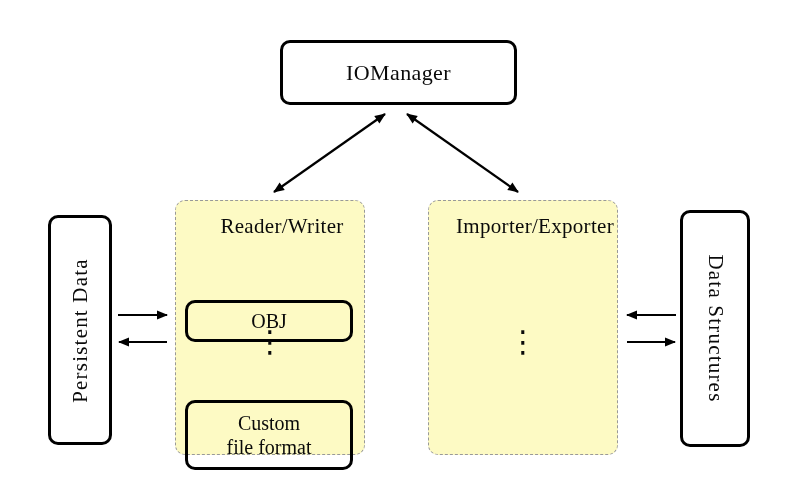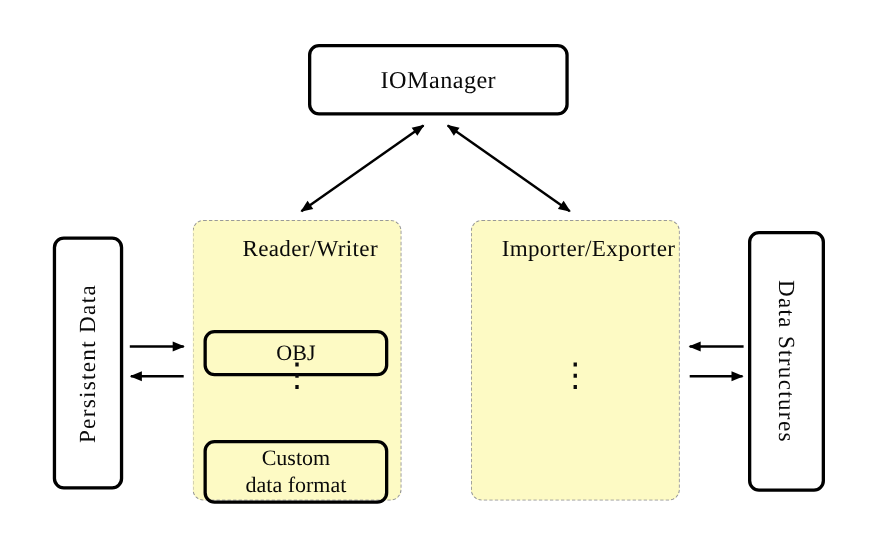--- a/index.html
+++ b/index.html
@@ -81,21 +81,21 @@
     display: flex;
     flex-direction: column;
     align-items: center;
     justify-content: center;
     font-size: 20px;
     line-height: 24px;
     text-align: center;
     margin-top: 24px;
   }
   .inner-top    { top: 75px;  height: 42px; }
-  .inner-bottom { top: 175px; height: 58px; }
+  .inner-bottom { top: 175px; height: 70px; }
   .dots {
     position: absolute;
     top: 126px; left: 0;
     width: 100%;
     text-align: center;
     font-size: 30px;
     line-height: 1;
     font-family: "DejaVu Sans", sans-serif;
     color: #0a0a0a;
   }
@@ -143,21 +143,21 @@
   </div>
 
   <div class="panel" id="panel-reader-writer">
     <div class="panel-title">Reader/Writer</div>
     <div class="inner-box inner-top">
       <span>OBJ</span>
     </div>
     <div class="dots">⋮</div>
     <div class="inner-box inner-bottom">
       <span>Custom</span>
-      <span>data format</span>
+      <span>file format</span>
     </div>
   </div>
 
   <div class="panel" id="panel-importer-exporter">
     <div class="panel-title">Importer/Exporter</div>
     <div class="dots">⋮</div>
   </div>
 
 </div>
 

